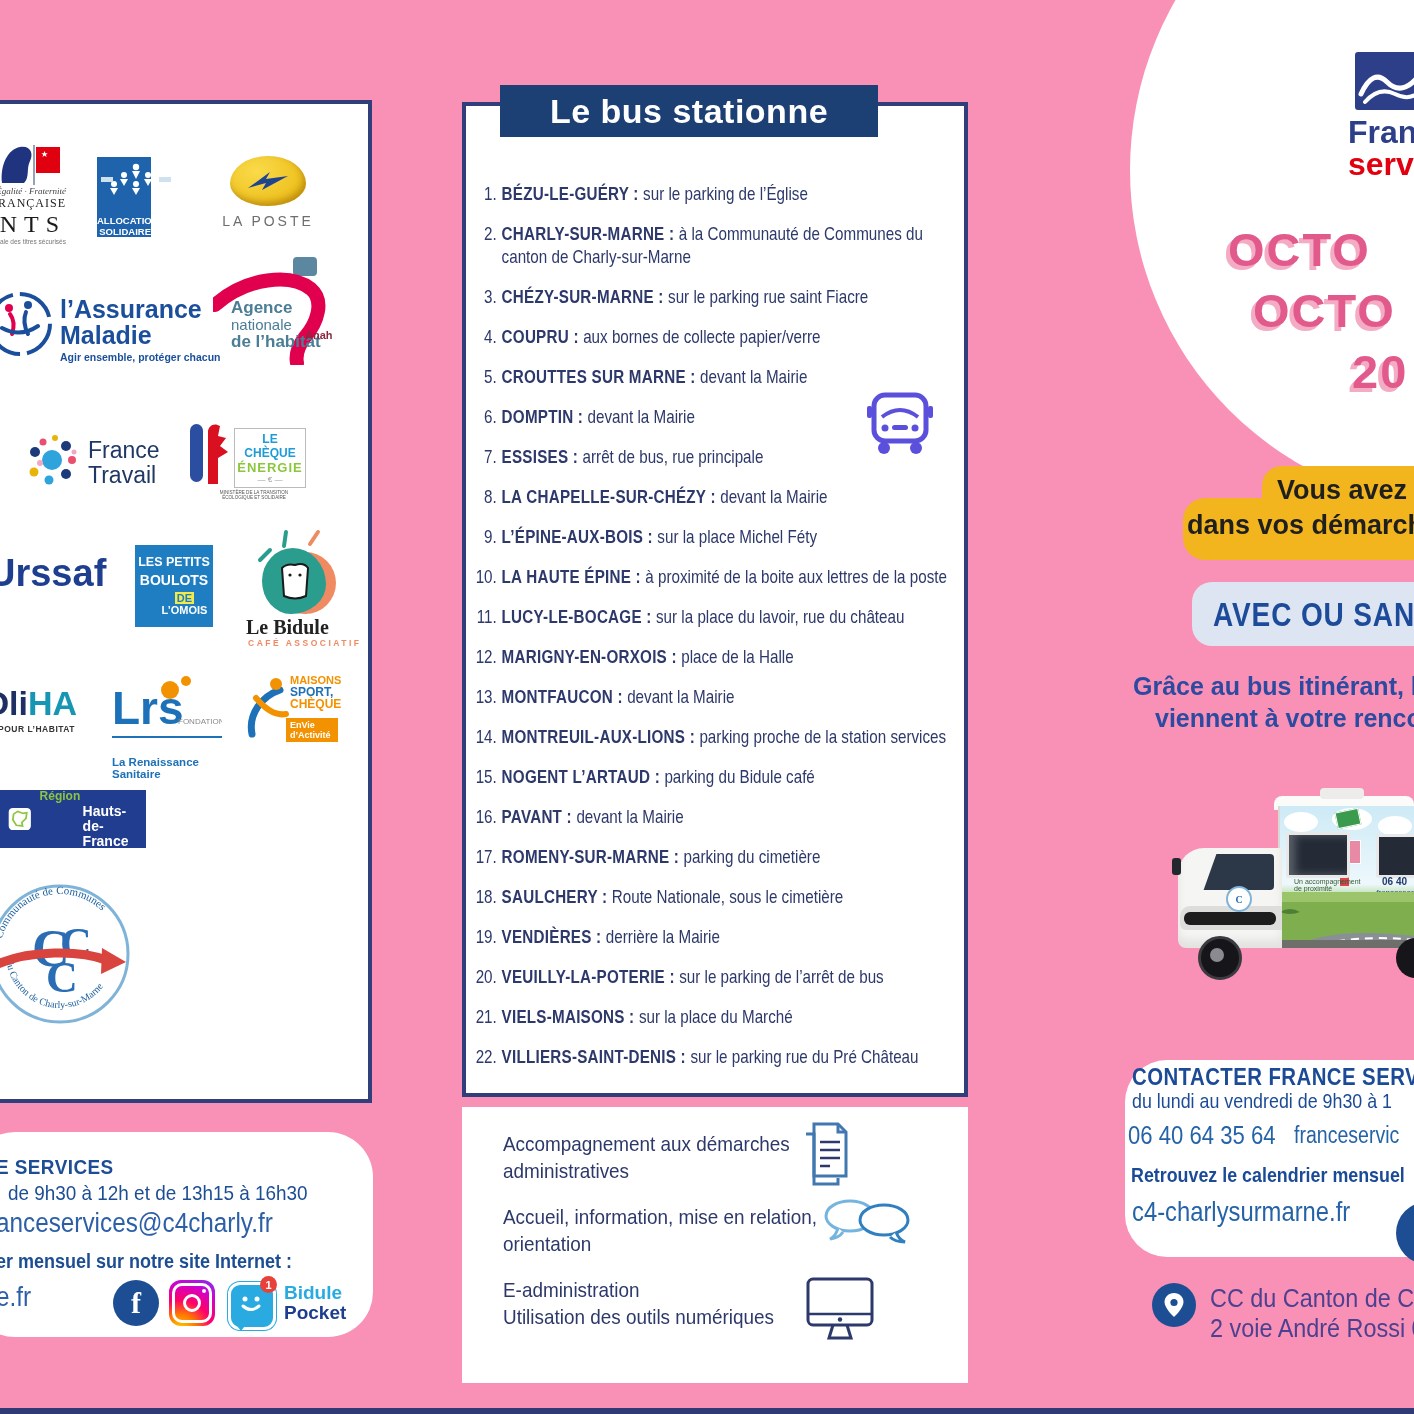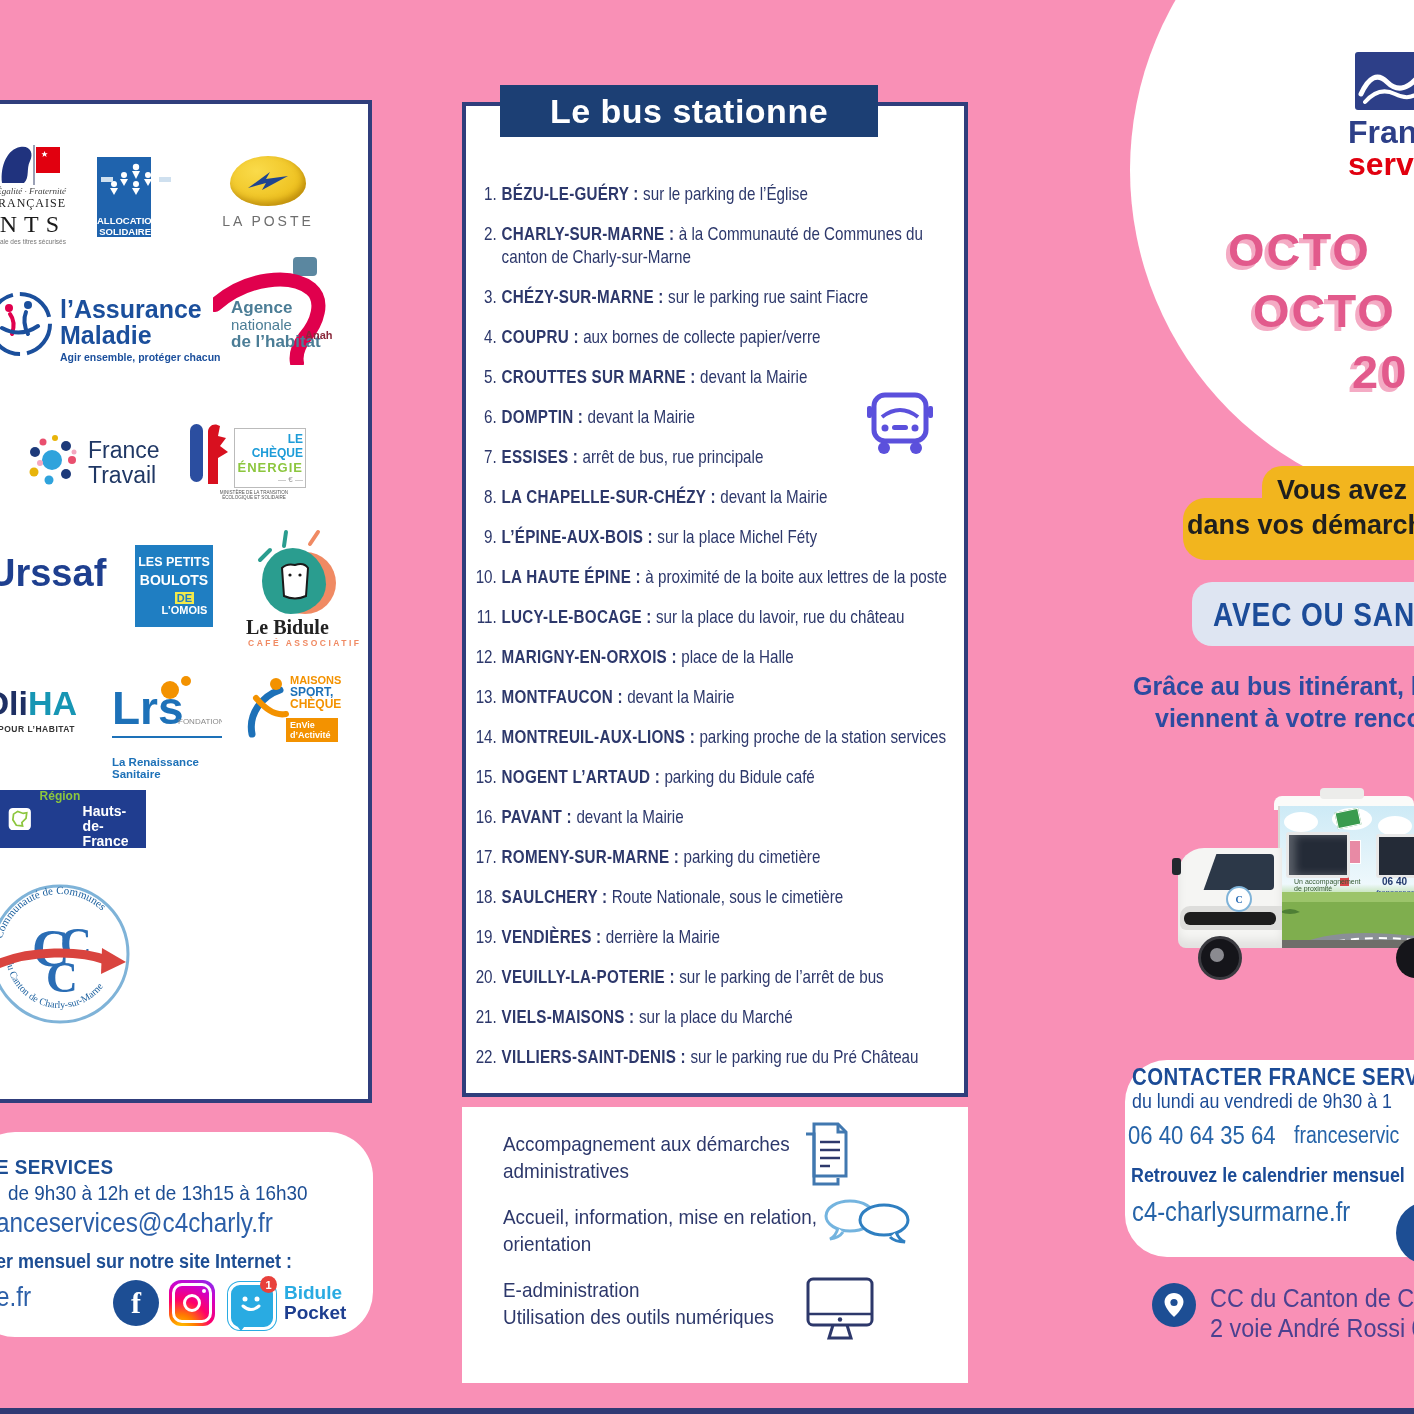--- a/index.html
+++ b/index.html
@@ -140,21 +140,21 @@
   <div class="abs" style="left:88px;top:438px;font-size:23px;color:#203865;line-height:25px;">
     <div>France</div>
     <div>Travail</div>
   </div>
 
   <div class="abs" style="left:190px;top:420px;width:112px;height:80px;">
     <div class="abs" style="left:0;top:4px;width:13px;height:58px;background:#2B4EA0;border-radius:7px;"></div>
     <svg class="abs" style="left:16px;top:2px;" width="26" height="64" viewBox="0 0 26 64">
       <path d="M2,62 L2,10 C2,4 8,0 14,4 L12,14 L20,16 L14,24 L22,30 L12,36 L12,62 Z" fill="#D8101F"></path>
     </svg>
-    <div class="abs" style="left:44px;top:8px;width:66px;background:#fff;border:1px solid #bbb;padding:3px 2px;text-align:right;">
+    <div class="abs" style="left:44px;top:8px;width:66px;background:#fff;border:1px solid #bbb;padding:3px 2px;text-align:center;">
       <div style="font-weight:bold;font-size:12px;color:#1D9CD8;">LE CHÈQUE</div>
       <div style="font-weight:bold;font-size:13px;color:#8CC63E;letter-spacing:1px;">ÉNERGIE</div>
       <div style="font-size:8px;color:#999;">— € —</div>
     </div>
     <div class="abs" style="left:16px;top:70px;width:96px;font-size:4.6px;color:#555;text-align:center;">MINISTÈRE DE LA TRANSITION ÉCOLOGIQUE ET SOLIDAIRE</div>
   </div>
 
   <div class="abs" style="left:-12px;top:552px;font-weight:bold;font-size:38px;color:#1E3F8F;">Urssaf</div>
 
   <div class="abs" style="left:135px;top:545px;width:78px;height:82px;background:#1F7EC2;color:#fff;font-weight:bold;text-align:center;padding-top:10px;box-sizing:border-box;">

